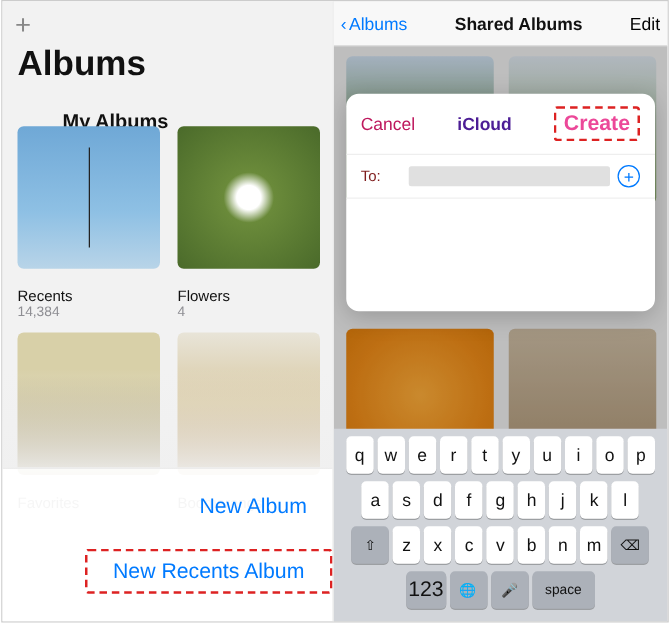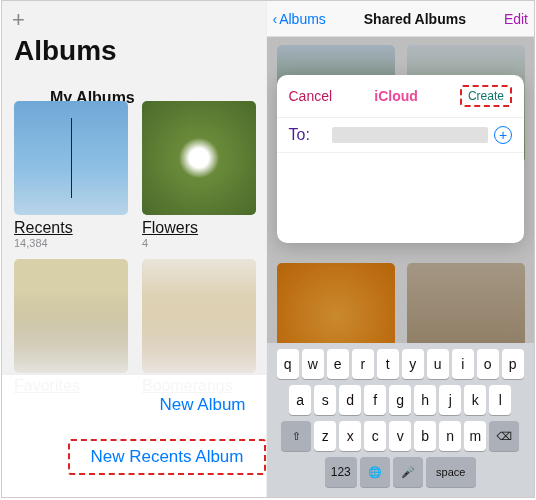--- a/index.html
+++ b/index.html
@@ -16,62 +16,62 @@
   .section-label { font-size: 16px; font-weight: 600; color: #111; margin-left: 36px; }
   .see-all { font-size: 13px; color: #c2410c; margin-top: 23px; }
   .grid { position: absolute; top: 100px; left: 12px; right: 12px; display: grid; grid-template-columns: 1fr 1fr; gap: 10px 14px; }
   .album { display: flex; flex-direction: column; }
   .thumb { width: 114px; height: 114px; border-radius: 5px; background: #ccc; }
   .thumb.sky { background: linear-gradient(#6fa8d6 0%, #8ec0e4 60%, #b8d4e8 100%); position: relative; }
   .thumb.sky::after { content: ""; position: absolute; left: 50%; top: 15%; width: 1px; height: 70%; background: #222; }
   .thumb.flower { background: radial-gradient(circle at 50% 50%, #fff 0%, #fff 12%, #6a8a3a 25%, #4a6a2a 100%); }
   .thumb.fav { background: linear-gradient(#d8d0a8 30%, #9a8a5a 100%); }
   .thumb.desert { background: linear-gradient(#e8e4d8 0%, #d8c8a0 50%, #b89868 100%); }
-  .album-name { font-size: 16px; color: #111; margin-top: 4px; text-decoration: underline; }
+  .album-name { font-size: 12px; color: #111; margin-top: 15px; }
   .album-count { font-size: 11px; color: #8e8e93; }
 
   .overlay { position: absolute; bottom: 0; left: 0; right: 0; background: rgba(255,255,255,0.96); padding: 14px 0 22px; display: flex; flex-direction: column; align-items: flex-end; gap: 18px; border-top: 1px solid #ddd; }
   .overlay::before { content: ""; position: absolute; top: -80px; left: 0; right: 0; height: 80px; background: linear-gradient(rgba(240,240,240,0) 0%, rgba(240,240,240,0.9) 100%); }
   .overlay-btn { font-size: 17px; color: #007aff; padding: 6px 20px; }
   .highlight { border: 2px dashed #d22; border-radius: 3px; }
 
   
   .navbar { height: 36px; background: #f8f8f8; border-bottom: 1px solid #ddd; display: flex; align-items: center; justify-content: space-between; padding: 0 6px; font-size: 14px; }
   .nav-back { color: #007aff; display: flex; align-items: center; gap: 2px; }
   .nav-title { font-weight: 600; color: #111; }
-  .nav-edit { color: #a21caf; }
+  .nav-edit { color: #000000; }
   .bg-thumbs { position: absolute; top: 36px; left: 0; right: 0; bottom: 0; padding: 8px 10px; display: grid; grid-template-columns: 1fr 1fr; gap: 8px 12px; }
   .bg-thumbs .thumb { width: 118px; height: 118px; }
   .thumb.tree { background: linear-gradient(#c8d8e8 0%, #7a9a6a 60%, #5a7a4a 100%); }
   .thumb.shrub { background: linear-gradient(#d8e0e8 0%, #8aaa6a 100%); }
   .thumb.orange { background: radial-gradient(circle at 50% 45%, #f7a838 0%, #e88818 60%, #d87808 100%); }
   .thumb.light { background: linear-gradient(#c8b8a0 0%, #a89070 100%); }
   .badge { position: absolute; right: 4px; bottom: 4px; width: 20px; height: 20px; border-radius: 10px; background: rgba(0,0,0,0.3); color: #fff; font-size: 9px; display: flex; align-items: center; justify-content: center; }
   .bgthumb-wrap { position: relative; }
   .bgname { font-size: 12px; color: #111; margin-top: 2px; }
 
   .dimmer { position: absolute; top: 36px; left: 0; right: 0; bottom: 0; background: rgba(0,0,0,0.18); }
   .popup { position: absolute; top: 74px; left: 10px; right: 10px; background: #fff; border-radius: 10px; box-shadow: 0 4px 20px rgba(0,0,0,0.2); overflow: hidden; }
   .popup-header { display: flex; justify-content: space-between; align-items: center; padding: 10px 12px; border-bottom: 1px solid #eee; }
   .popup-cancel { color: #be185d; font-size: 14px; text-align: right; }
-  .popup-title { font-weight: 600; font-size: 14px; color: #ec4899; }
-  .popup-create { color: #0f766e; font-size: 12px; font-weight: 400; padding: 2px 6px; }
+  .popup-title { font-weight: 600; font-size: 14px; color: #4c1d95; }
+  .popup-create { color: #ec4899; font-size: 17px; font-weight: 700; padding: 2px 6px; }
   .to-row { display: flex; align-items: center; padding: 8px 12px; border-bottom: 1px solid #f0f0f0; }
-  .to-label { font-size: 16px; color: #4c1d95; margin-right: 22px; }
+  .to-label { font-size: 12px; color: #7f1d1d; margin-right: 22px; }
   .to-field { flex: 1; height: 16px; background: #e0e0e0; border-radius: 2px; }
   .add-icon { width: 18px; height: 18px; border: 1.5px solid #007aff; border-radius: 9px; color: #007aff; display: flex; align-items: center; justify-content: center; font-size: 14px; margin-left: 6px; }
   .popup-body { height: 90px; }
 
   .keyboard { position: absolute; bottom: 0; left: 0; right: 0; background: #d1d4d9; padding: 6px 3px 4px; }
   .krow { display: flex; justify-content: center; gap: 3px; margin-bottom: 6px; }
   .key { background: #fff; border-radius: 4px; box-shadow: 0 1px 0 rgba(0,0,0,0.25); width: 22px; height: 30px; display: flex; align-items: center; justify-content: center; font-size: 14px; color: #111; }
   .key.fn { background: #acb1b9; width: 30px; font-size: 11px; }
   .key.space { width: 110px; }
   .key.ret { width: 50px; font-size: 11px; }
-  .key.num { width: 32px; font-size: 12px; }
+  .key.num { width: 32px; font-size: 17px; }
   .key.shift { width: 30px; }
   .key.bksp { width: 30px; }
 </style>
 </head>
 <body>
 
 <div class="container">
 
   <div class="panel panel-left">
     <div class="plus-icon">+</div>

